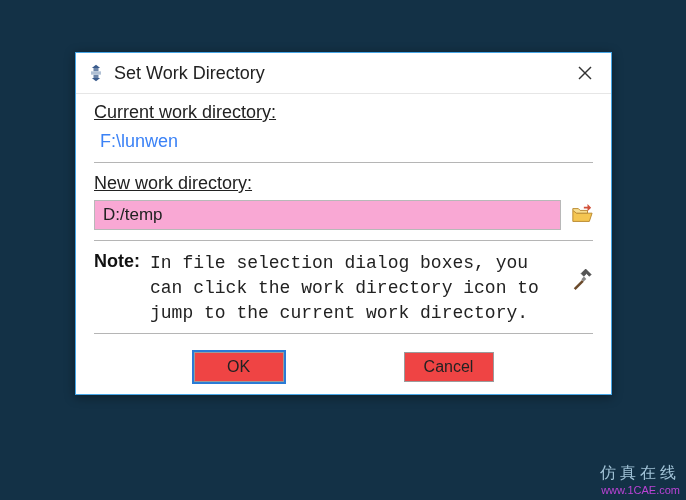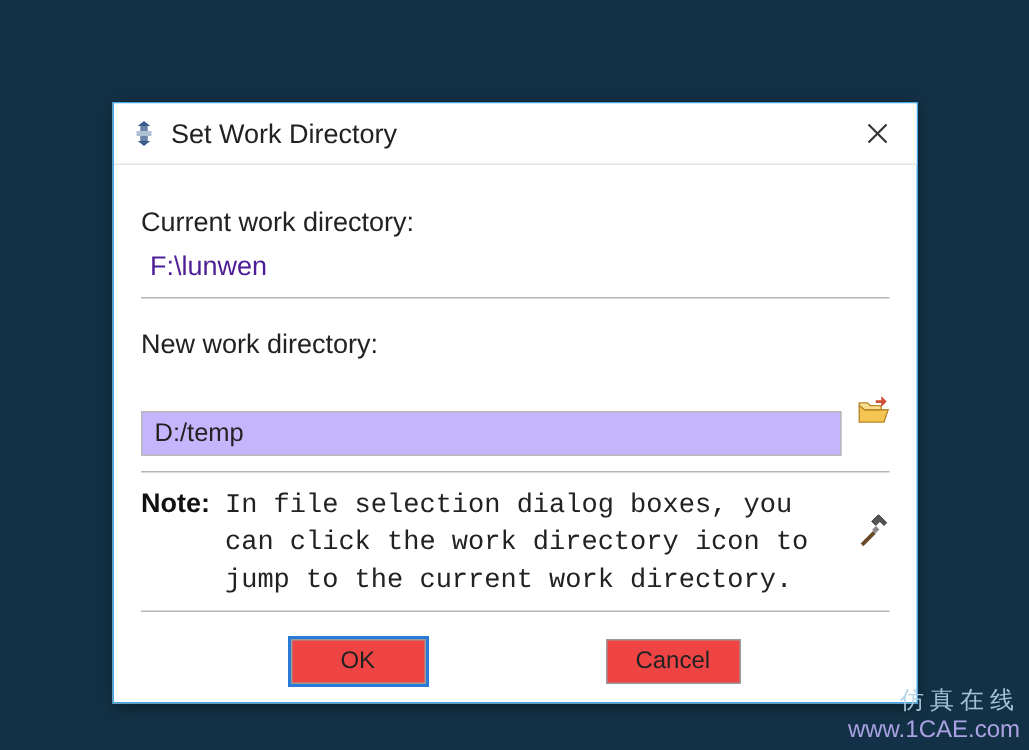--- a/index.html
+++ b/index.html
@@ -11,21 +11,21 @@
     font-family: "Segoe UI", Tahoma, sans-serif;
     font-size: 15px;
     color: #111;
     overflow: hidden;
     position: relative;
   }
 
   .dialog {
     position: absolute;
     left: 75px;
-    top: 68px;
+    top: 52px;
     width: 535px;
     background: #ffffff;
     border: 1px solid #47a6e6;
     box-shadow: 0 2px 10px rgba(0,0,0,0.4);
   }
 
   .titlebar {
     display: flex;
     align-items: center;
     height: 40px;
@@ -53,29 +53,30 @@
     color: #333;
   }
   .titlebar .close-btn svg { width: 14px; height: 14px; }
 
   .body {
     padding: 8px 18px 10px 18px;
   }
 
   .label-row {
     font-size: 18px;
-    margin-top: 20px;
+    margin-top: 0;
     margin-bottom: 6px;
     color: #222;
+    text-decoration: underline;
   }
 
   .cur-value {
     font-size: 18px;
     margin: 8px 0 10px 6px;
-    color: #4c1d95;
+    color: #3b82f6;
   }
 
   .hr {
     border: none;
     border-top: 1px solid #b5b5b5;
     margin: 6px 0 10px 0;
   }
 
   .input-row {
     display: flex;
@@ -85,22 +86,21 @@
   }
   .path-input {
     flex: 1 1 auto;
     height: 30px;
     border: 1px solid #b8b8b8;
     padding: 2px 8px;
     font-size: 17px;
     font-family: inherit;
     color: #222;
     box-sizing: border-box;
-    background: #c4b5fd;
-    margin-top: 28px;
+    background: #f9a8d4;
   }
   .browse-icon {
     width: 22px;
     height: 22px;
     flex: 0 0 auto;
   }
 
   .note-row {
     display: flex;
     align-items: flex-start;
@@ -155,22 +155,22 @@
     text-align: right;
     pointer-events: none;
   }
   .watermark .wm-line1 {
     font-size: 16px;
     letter-spacing: 4px;
     color: #b0d2e6;
     opacity: 0.9;
   }
   .watermark .wm-line2 {
-    font-size: 16px;
-    color: #c4b5fd;
+    font-size: 11px;
+    color: #d946ef;
     opacity: 0.85;
   }
 
   
   .bg-watermark {
     position: absolute;
     left: 240px;
     top: 220px;
     font-size: 48px;
     font-weight: 600;

